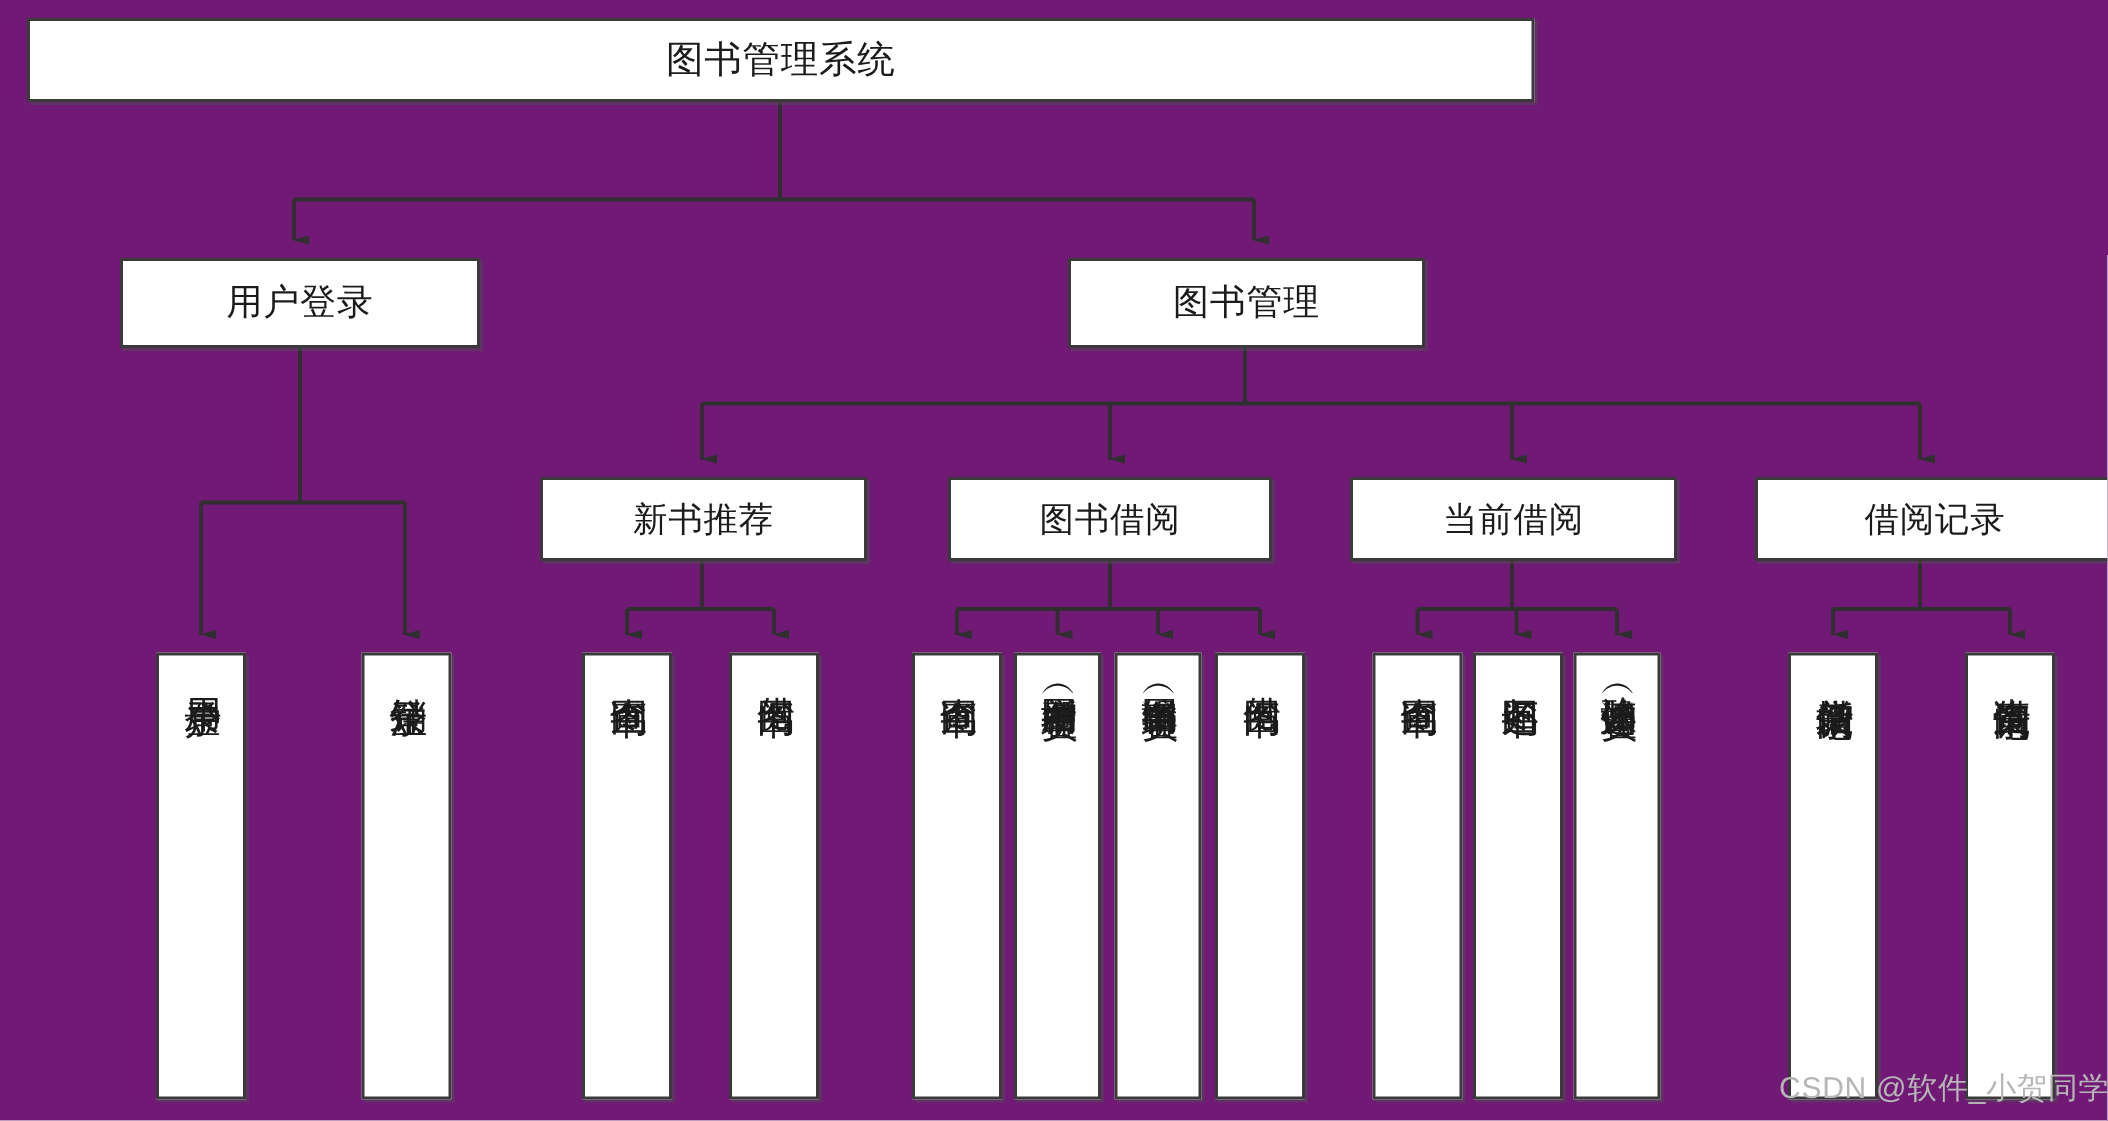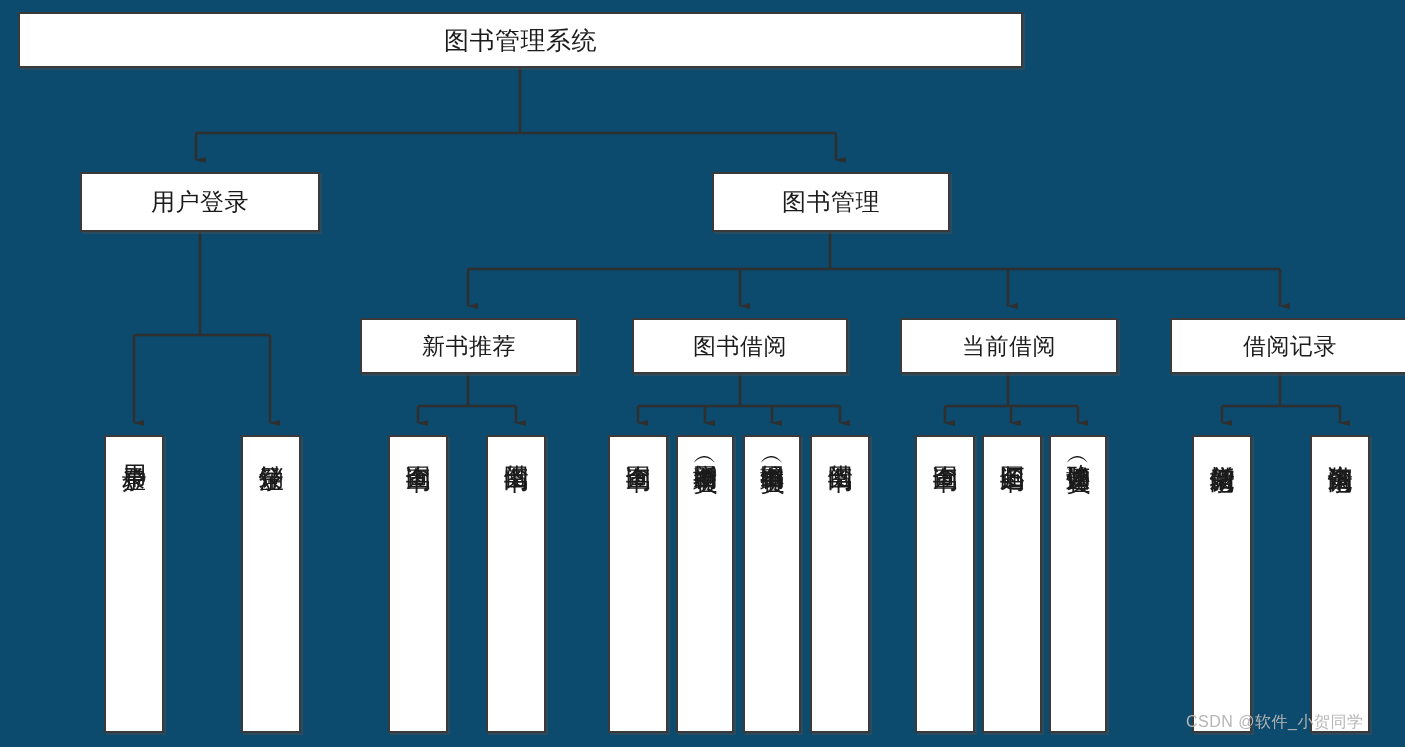--- a/index.html
+++ b/index.html
@@ -7,21 +7,21 @@
     padding: 0;
     background: #ffffff;
   }
   body {
     font-family: "Liberation Sans", "DejaVu Sans", sans-serif;
   }
   #canvas {
     position: relative;
     width: 1405px;
     height: 747px;
-    background: #0c4a6e;
+    background: #701a75;
     overflow: hidden;
   }
   #edges {
     position: absolute;
     left: 0;
     top: 0;
     width: 1405px;
     height: 747px;
     pointer-events: none;
   }
@@ -57,21 +57,21 @@
     font-size: 25px;
     line-height: 1.02;
     letter-spacing: 1px;
     white-space: nowrap;
   }
   .node.leaf.narrow .label { font-size: 24px; }
   .watermark {
     position: absolute;
     left: 1186px;
     top: 712px;
-    font-size: 16px;
+    font-size: 20px;
     color: #b6b6b6;
     white-space: nowrap;
     z-index: 3;
     letter-spacing: 0.5px;
   }
 </style>
 </head>
 <body>
 
 <div id="canvas">

